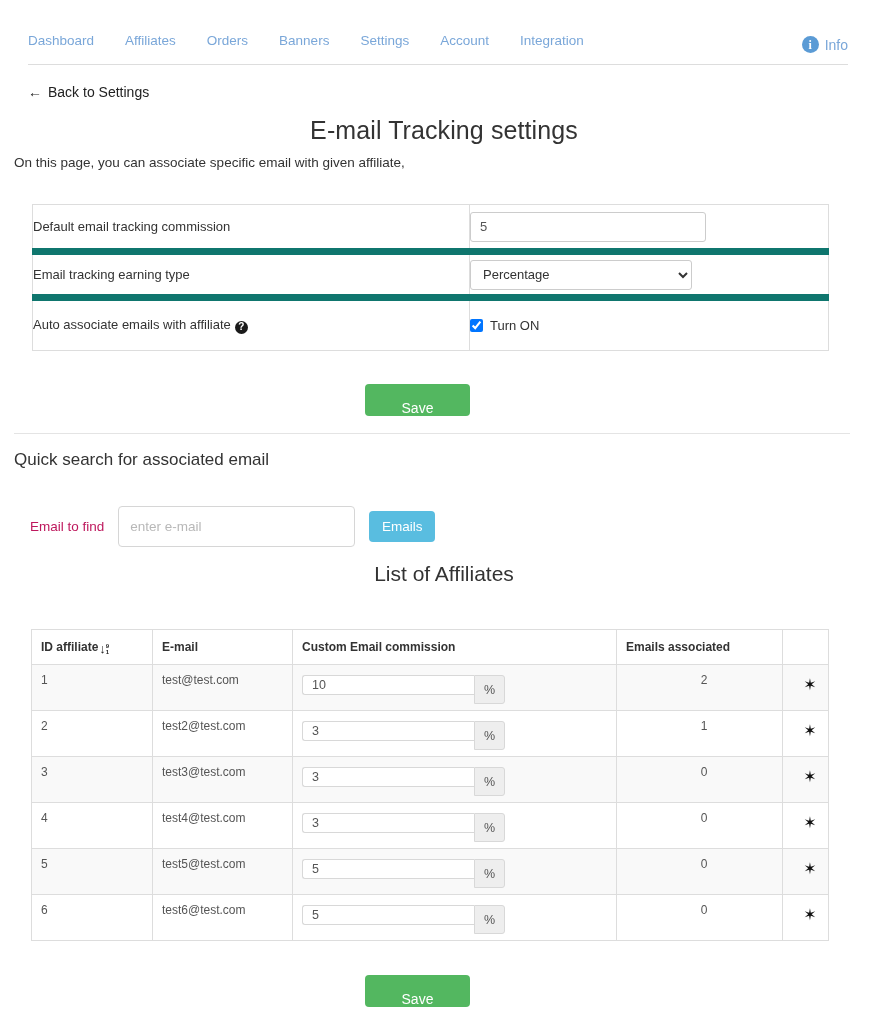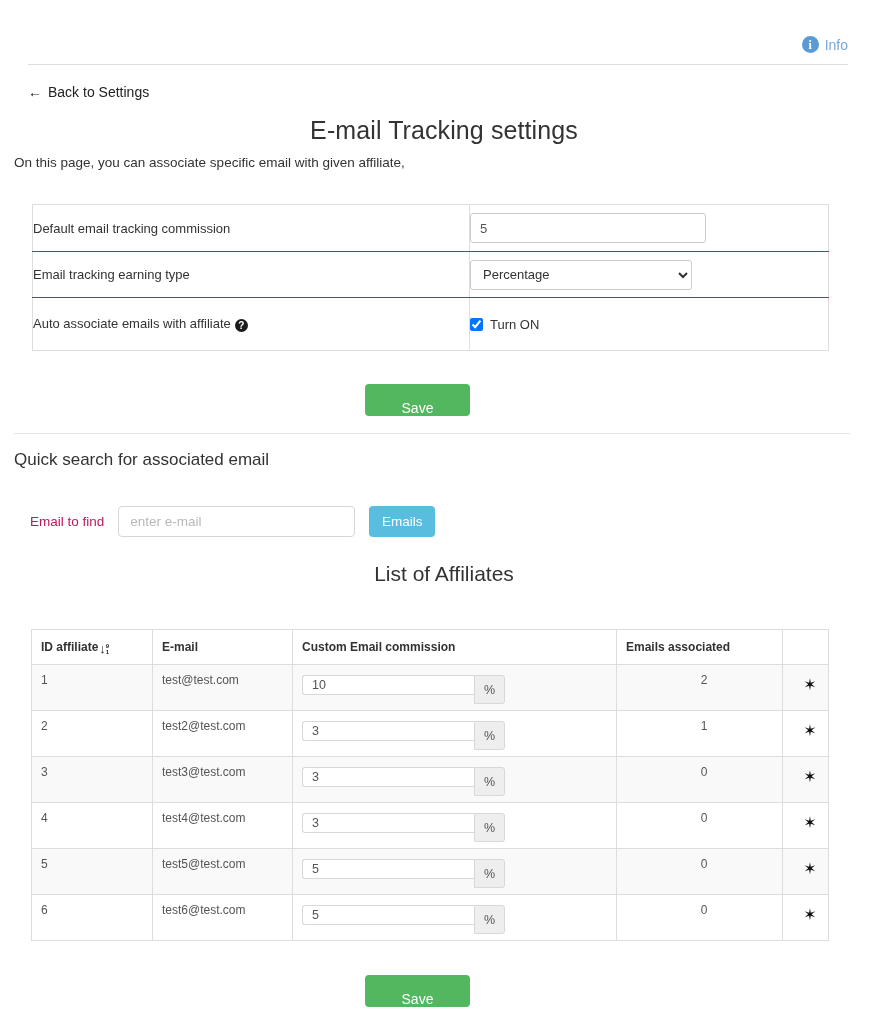--- a/index.html
+++ b/index.html
@@ -109,21 +109,21 @@
   .settings-table {
     position: absolute;
     top: 204px;
     left: 32px;
     width: 797px;
     border: 1px solid #dddddd;
     border-collapse: collapse;
     background: #ffffff;
   }
   .settings-table td {
-    border-bottom: 1px solid #0f766e;
+    border-bottom: 7px solid #0f766e;
     padding: 0;
     vertical-align: middle;
   }
   .settings-table tr:last-child td { border-bottom: none; }
   .st-label {
     width: 437px;
     border-right: 1px solid #dddddd;
     font-size: 13px;
     color: #333333;
     padding: 10px 0 10px 9px;
@@ -226,21 +226,21 @@
     align-items: center;
   }
   .search-label {
     font-size: 13.5px;
     font-weight: normal;
     color: #be185d;
     margin-right: 14px;
   }
   .search-input {
     width: 237px;
-    height: 31px;
+    height: 41px;
     border: 1px solid #d6d6d6;
     border-radius: 4px;
     padding: 0 11px;
     font-size: 13.5px;
     color: #555555;
     font-family: "Liberation Sans", sans-serif;
     background: #ffffff;
     outline: none;
   }
   .search-input::placeholder { color: #b8b8b8; }
@@ -370,20 +370,29 @@
     position: relative;
     top: 4px;
   }
 </style>
 </head>
 <body>
 
 <div class="page">
 
   <div class="topnav">
+    <div class="nav-links">
+      <a class="nav-link">Dashboard</a>
+      <a class="nav-link">Affiliates</a>
+      <a class="nav-link">Orders</a>
+      <a class="nav-link">Banners</a>
+      <a class="nav-link">Settings</a>
+      <a class="nav-link">Account</a>
+      <a class="nav-link">Integration</a>
+    </div>
     <div class="info-wrap">
       <span class="info-icon">i</span>
       <span class="info-label">Info</span>
     </div>
   </div>
 
   <a class="back-link">
     <span class="back-arrow">←</span>
     <span>Back to Settings</span>
   </a>

